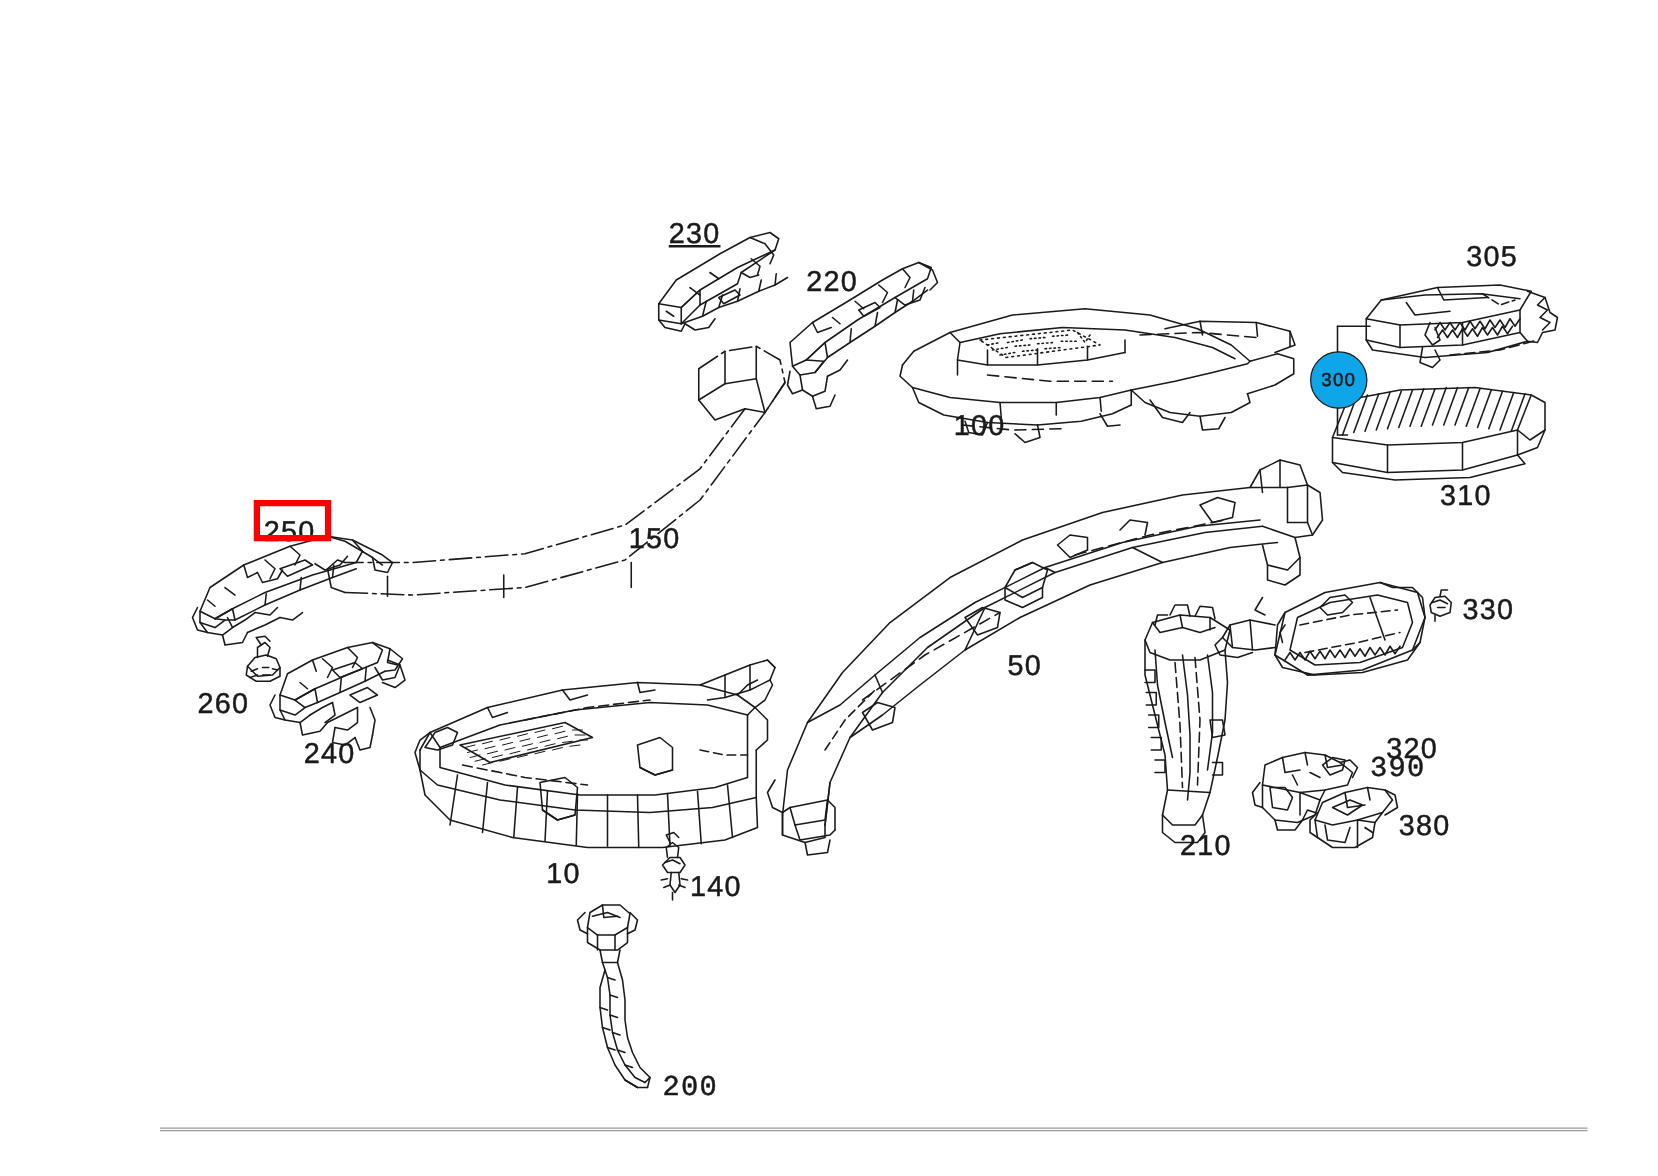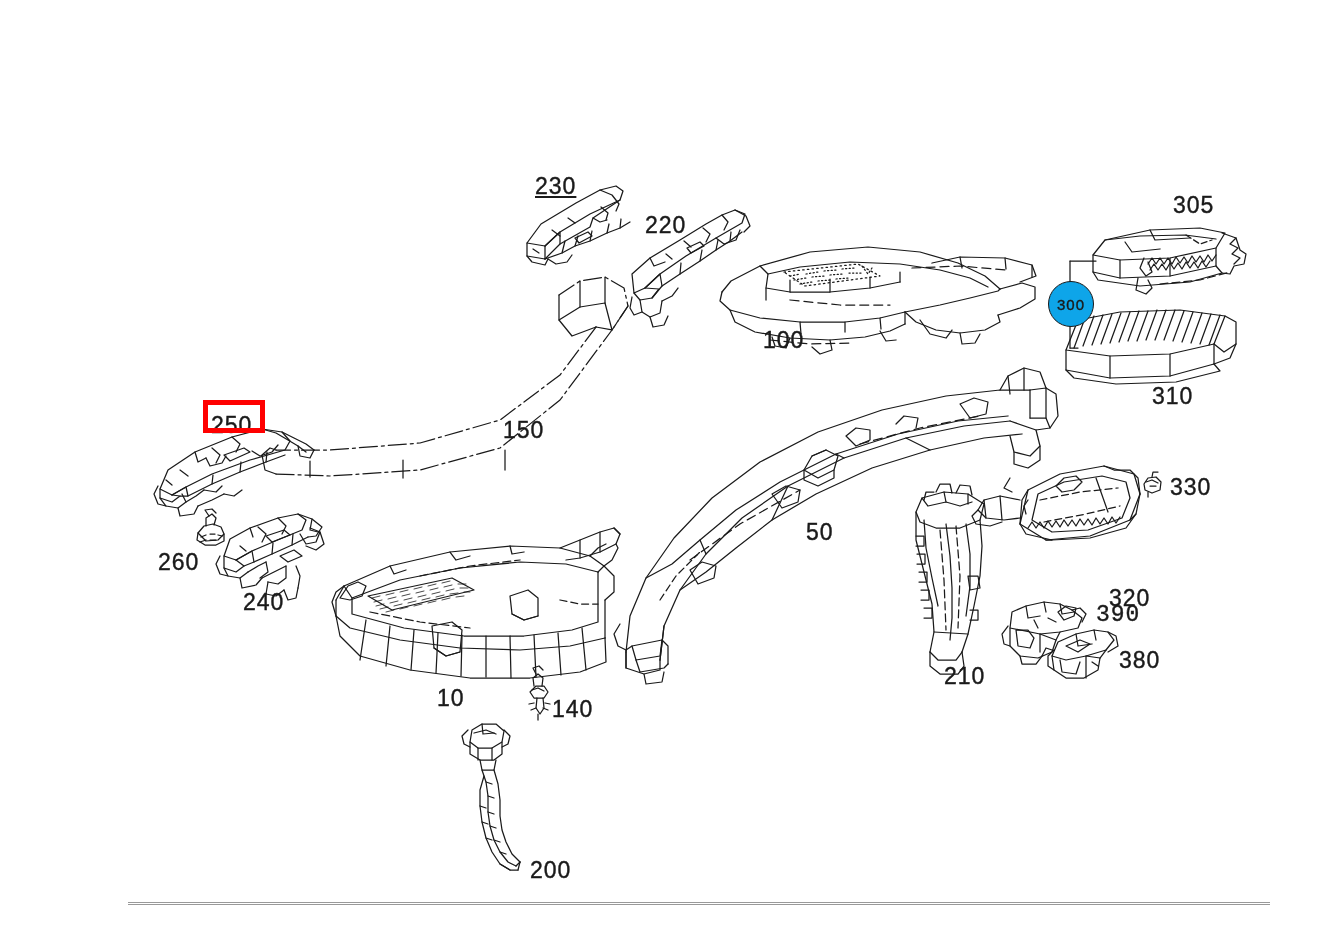--- a/index.html
+++ b/index.html
@@ -518,17 +518,17 @@
 <div class="callout" style="left:1170px;top:474px;">330</div>
 <div class="callout" style="left:806px;top:519px;text-align:right;">50</div>
 <div class="callout" style="left:1109px;top:545px;margin-top:40px;">320</div>
 <div class="callout" style="left:158px;top:549px;">260</div>
 <div class="callout" style="left:243px;top:589px;">240</div>
 <div class="callout" style="left:1096px;top:602px;font-family:Liberation Mono, monospace;">390</div>
 <div class="callout" style="left:1119px;top:647px;">380</div>
 <div class="callout" style="left:944px;top:663px;">210</div>
 <div class="callout" style="left:437px;top:669px;margin-top:16px;">10</div>
 <div class="callout" style="left:552px;top:696px;">140</div>
-<div class="callout" style="left:530px;top:857px;">200</div>
+<div class="callout" style="left:530px;top:857px;font-family:Liberation Mono, monospace;">200</div>
 
 <div class="highlight-box" style="left:203px;top:400px;width:62px;height:33px;"></div>
 
 <div class="sep" style="left:128px;top:902px;width:1142px;"></div>
 
 </body></html>

